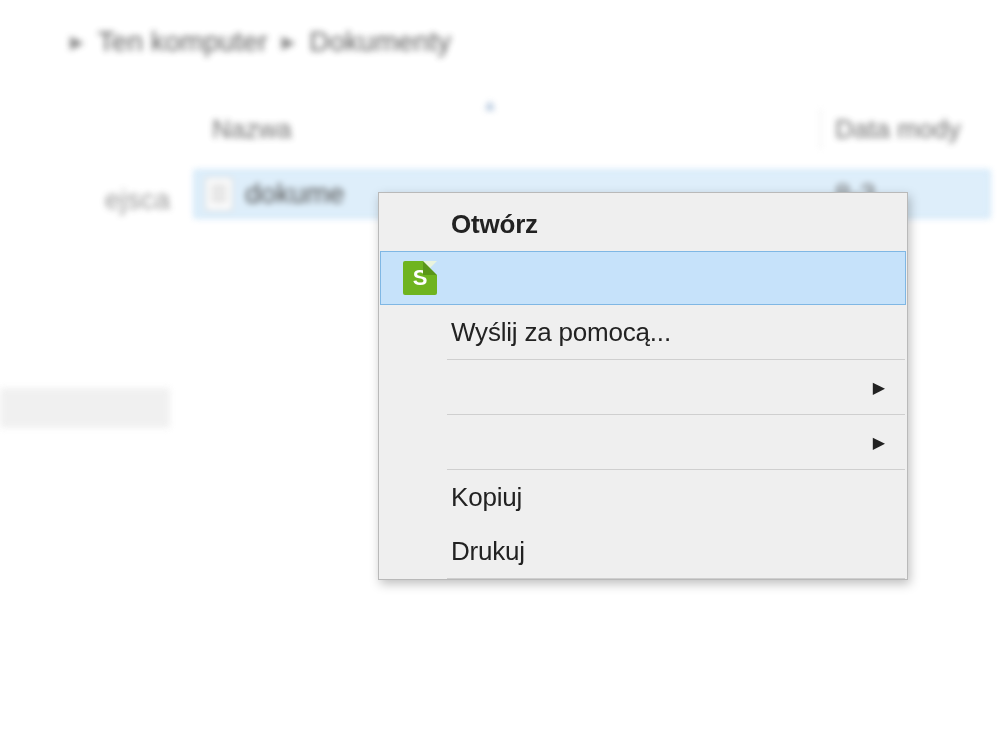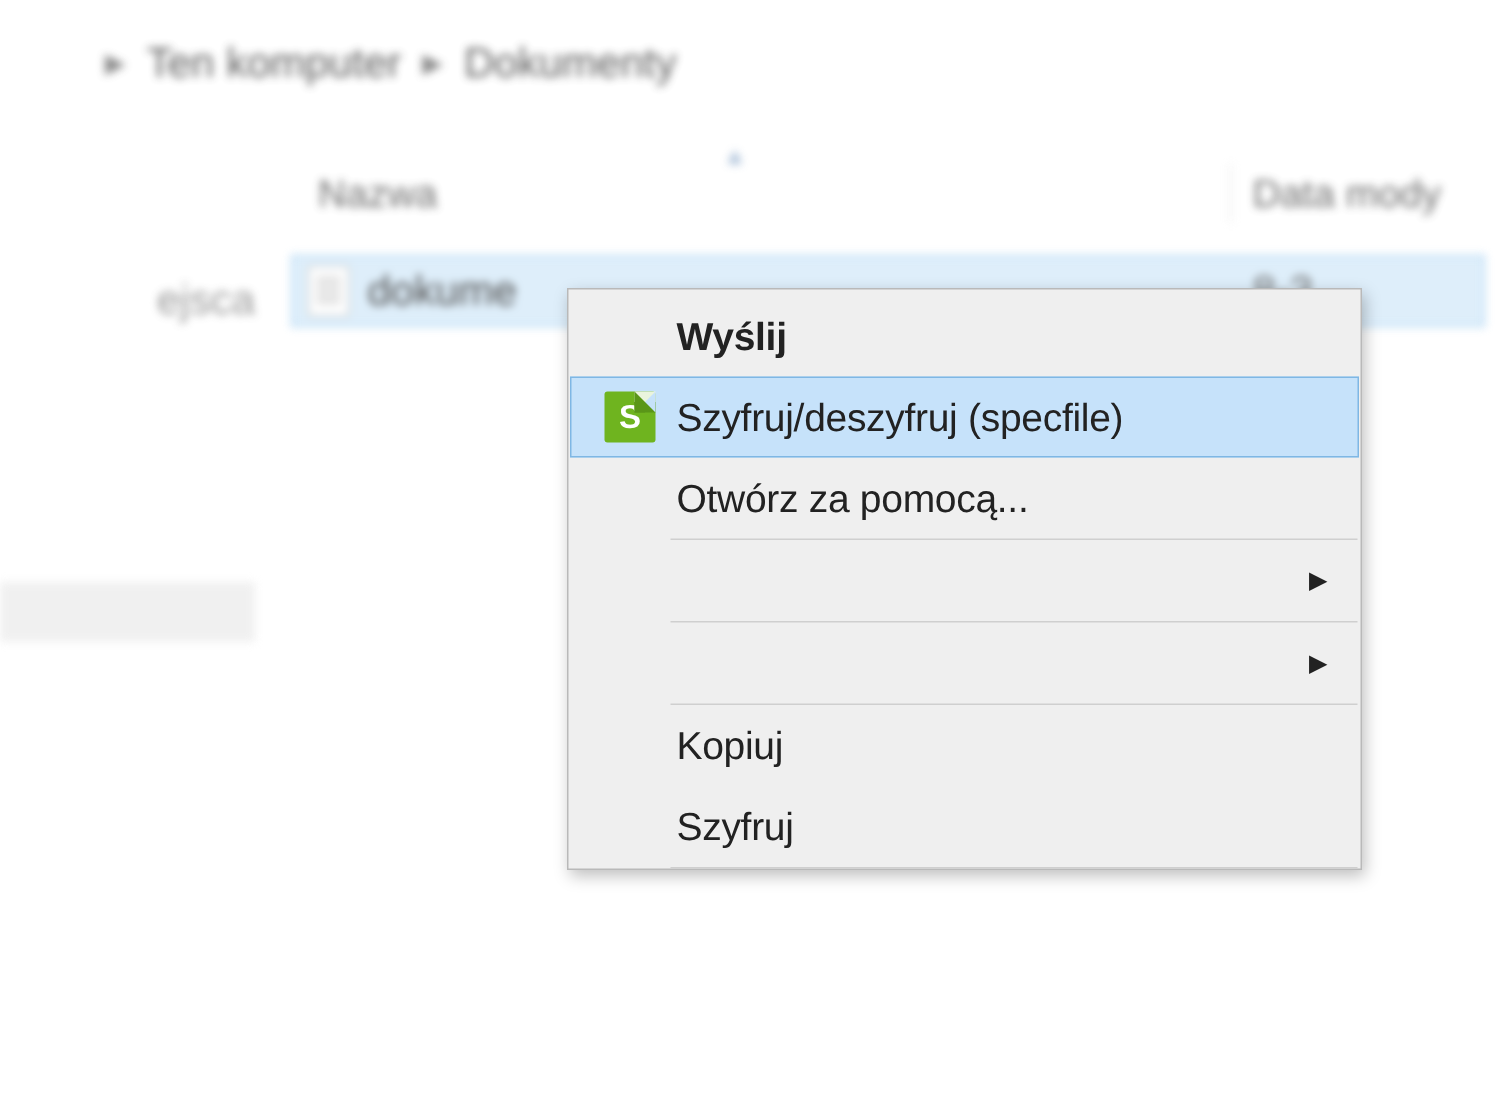--- a/index.html
+++ b/index.html
@@ -188,45 +188,44 @@
     <div class="file-name">dokume</div>
     <div class="file-date">8-3</div>
   </div>
 
   <div class="placeholder-item"></div>
 </div>
 
 <div class="context-menu">
   <div class="cm-item">
     <div class="cm-icon-col"></div>
-    <div class="cm-label cm-bold">Wyślij</div>
+    <div class="cm-label cm-bold">Otwórz</div>
   </div>
   <div class="cm-item cm-highlight">
     <div class="cm-icon-col">
       <div class="specfile-icon">S</div>
     </div>
-    <div class="cm-label">Szyfruj/deszyfruj (specfile)</div>
-  </div>
-  <div class="cm-item">
-    <div class="cm-icon-col"></div>
-    <div class="cm-label">Otwórz za pomocą...</div>
+  </div>
+  <div class="cm-item">
+    <div class="cm-icon-col"></div>
+    <div class="cm-label">Wyślij za pomocą...</div>
   </div>
   <div class="cm-sep"></div>
   <div class="cm-item">
     <div class="cm-icon-col"></div>
     <span class="cm-arrow">▶</span>
   </div>
   <div class="cm-sep"></div>
   <div class="cm-item">
     <div class="cm-icon-col"></div>
     <span class="cm-arrow">▶</span>
   </div>
   <div class="cm-sep"></div>
   <div class="cm-item">
     <div class="cm-icon-col"></div>
     <div class="cm-label">Kopiuj</div>
   </div>
   <div class="cm-item">
     <div class="cm-icon-col"></div>
-    <div class="cm-label">Szyfruj</div>
+    <div class="cm-label">Drukuj</div>
   </div>
   <div class="cm-sep"></div>
 </div>
 
 </body></html>

